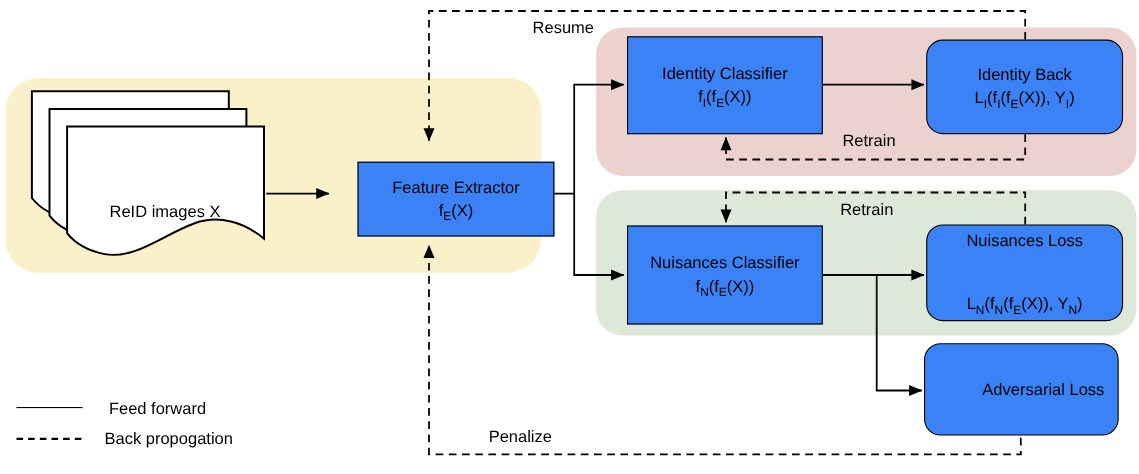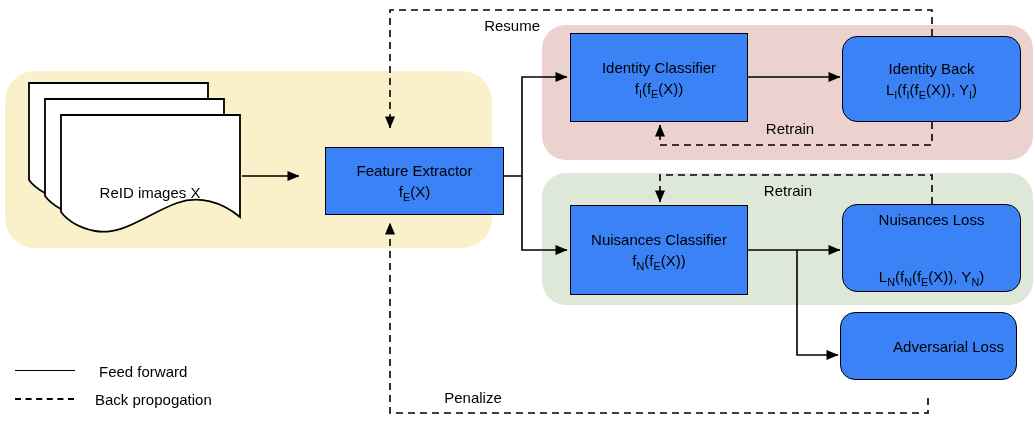--- a/index.html
+++ b/index.html
@@ -18,21 +18,21 @@
     display:flex;flex-direction:column;align-items:center;justify-content:center;
     font-size:15px;line-height:21px;text-align:center;box-sizing:border-box;
   }
   .node.rounded{border-radius:15px;}
   .node sub,.formula sub{font-size:72%;line-height:0;}
   #feature-extractor{left:301px;top:147px;width:179px;height:68px;margin-left:24px;}
   #identity-classifier{left:570px;top:33px;width:178px;height:89px;}
   #identity-loss{left:842px;top:36px;width:179px;height:86px;}
   #nuisances-classifier{left:570px;top:205px;width:178px;height:90px;}
   #nuisances-loss{left:842px;top:204px;width:179px;height:88px;gap:36px;}
-  #adversarial-loss{left:840px;top:312px;width:177px;height:68px;padding-left:40px;}
+  #adversarial-loss{left:840px;top:312px;width:177px;height:84px;padding-left:40px;}
   .edge-label{position:absolute;font-size:15px;white-space:nowrap;}
   #label-reid{left:60px;top:148px;width:180px;text-align:center;font-size:15px;position:absolute;margin-top:36px;}
   #label-resume{left:420px;top:17px;width:120px;text-align:right;}
   #label-retrain-identity{left:730px;top:120px;width:120px;text-align:center;}
   #label-retrain-nuisances{left:728px;top:182px;width:120px;text-align:center;}
   #label-penalize{left:413px;top:389px;width:120px;text-align:center;}
   .legend-swatch{position:absolute;height:0;}
   #legend-solid{left:15px;top:370px;width:60px;border-top:1.7px solid #000;}
   #legend-dashed{left:15px;top:398px;width:59px;border-top:2px dashed #000;}
   #legend-feed-label{left:99px;top:363px;}

